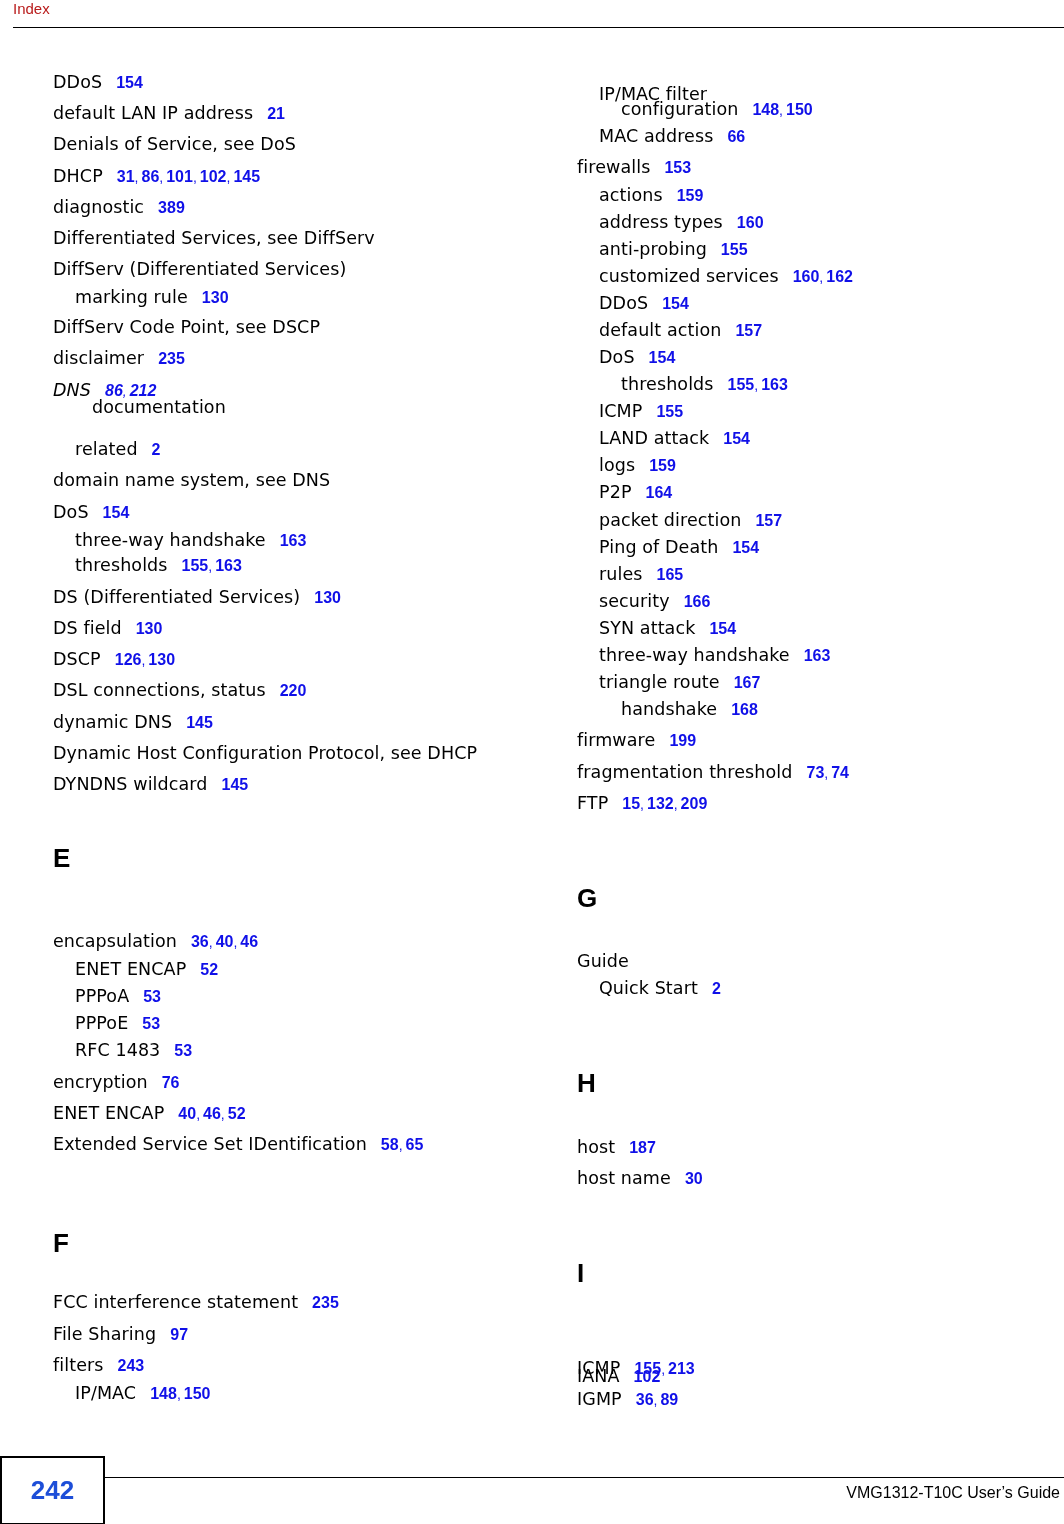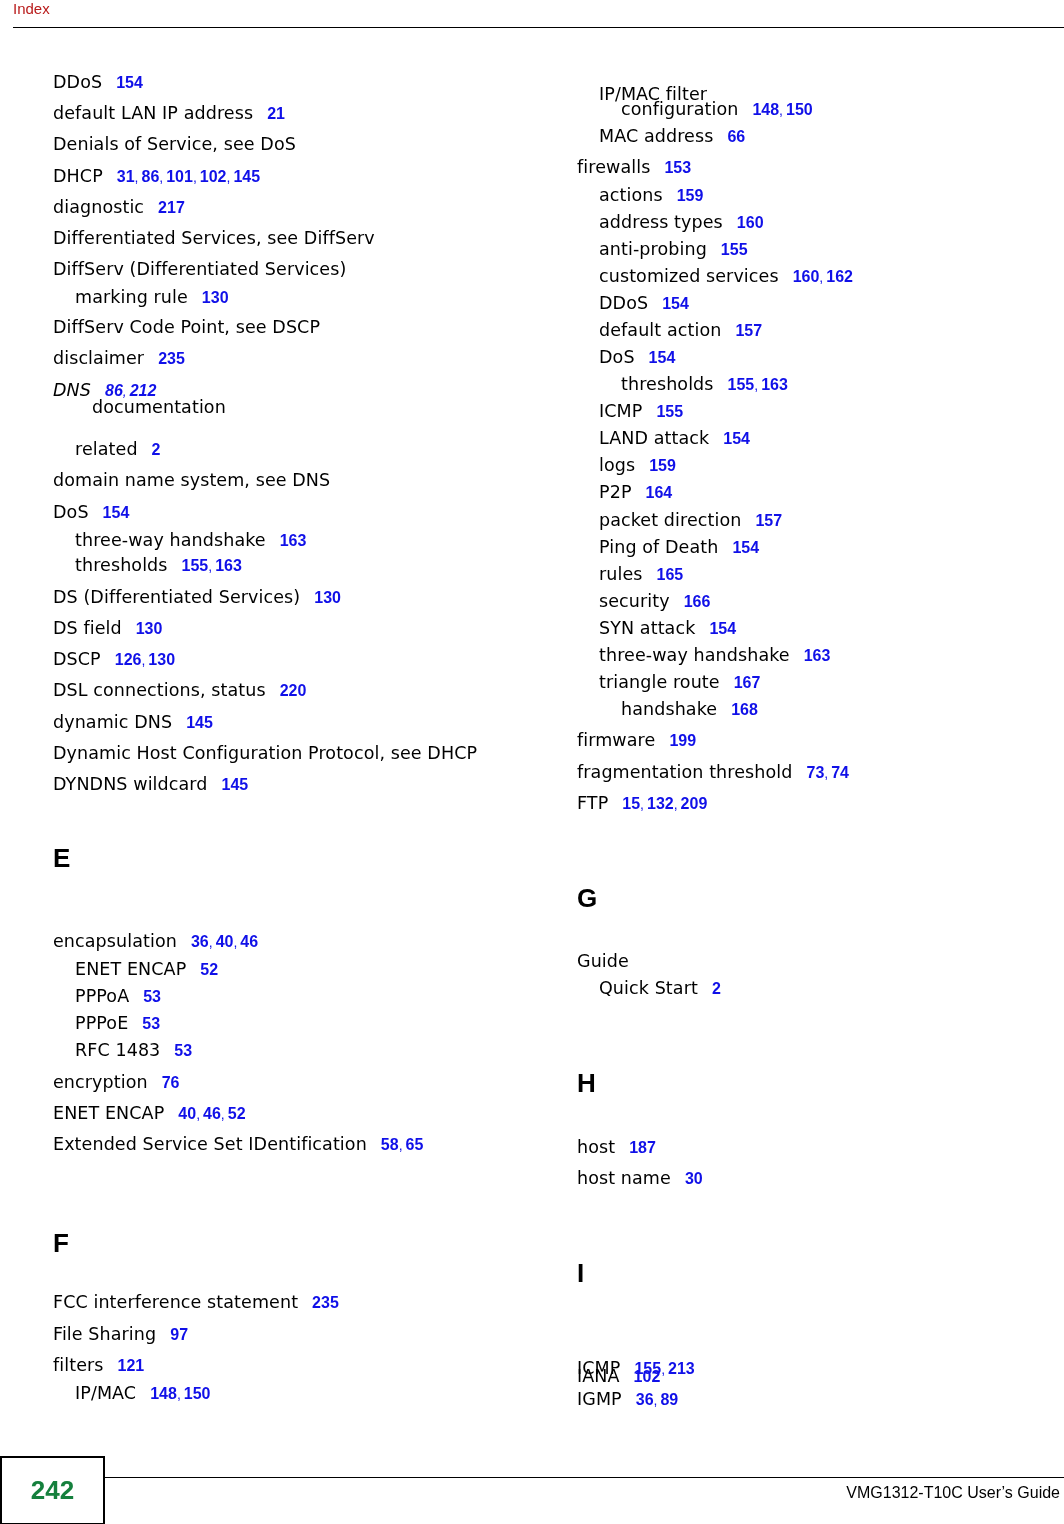--- a/index.html
+++ b/index.html
@@ -7,36 +7,36 @@
     .hdr-title { position: absolute; left: 13px; top: 0px; font-family: "Liberation Sans", sans-serif; font-size: 15px; color: #b91c1c; line-height: 17px; }
     .hdr-rule { position: absolute; left: 13px; top: 27px; width: 1051px; height: 1px; background: #000; }
     .col { position: absolute; top: 0; }
     .entry { position: absolute; white-space: nowrap; font-family: "DejaVu Sans", sans-serif; font-size: 17.5px; color: #000; line-height: 20px; }
     .entry .term { letter-spacing: 0.1px; }
     .entry .pages { font-family: "Liberation Sans", sans-serif; font-weight: bold; color: #1010e8; font-size: 16px; margin-left: 14px; }
     .entry .pages .pg { cursor: pointer; }
     .entry .pages .sep { font-weight: normal; font-size: 14px; margin-right: 3px; }
     .letter { position: absolute; font-family: "Liberation Sans", sans-serif; font-weight: bold; font-size: 26px; color: #000; line-height: 30px; }
     .footer-box { position: absolute; left: 0; top: 1456px; width: 101px; height: 65px; border: 2px solid #000; box-sizing: content-box; }
-    .footer-num { position: absolute; left: 0; top: 0; width: 101px; height: 65px; line-height: 65px; text-align: center; font-family: "Liberation Sans", sans-serif; font-weight: bold; font-size: 26px; color: #15803d; }
+    .footer-num { position: absolute; left: 0; top: 0; width: 101px; height: 65px; line-height: 65px; text-align: center; font-family: "Liberation Sans", sans-serif; font-weight: bold; font-size: 26px; color: #1d4ed8; }
     .footer-rule { position: absolute; left: 103px; top: 1477px; width: 961px; height: 1px; background: #000; }
     .footer-guide { position: absolute; right: 4px; top: 1483px; font-family: "Liberation Sans", sans-serif; font-size: 16px; color: #000; line-height: 20px; }
   </style>
 </head>
 <body>
 
 <div class="hdr-title">Index</div>
 <div class="hdr-rule"></div>
 
 <div class="col" id="left-col">
     <div class="entry" style="left: 53px; top: 72px;"><span class="term">DDoS</span><span class="pages"><span class="pg">154</span></span></div>
     <div class="entry" style="left: 53px; top: 103px;"><span class="term">default LAN IP address</span><span class="pages"><span class="pg">21</span></span></div>
     <div class="entry" style="left: 53px; top: 134px;"><span class="term">Denials of Service, see DoS</span></div>
     <div class="entry" style="left: 53px; top: 166px;"><span class="term">DHCP</span><span class="pages"><span class="pg">31</span><span class="sep">,</span><span class="pg">86</span><span class="sep">,</span><span class="pg">101</span><span class="sep">,</span><span class="pg">102</span><span class="sep">,</span><span class="pg">145</span></span></div>
-    <div class="entry" style="left: 53px; top: 197px;"><span class="term">diagnostic</span><span class="pages"><span class="pg">217</span></span></div>
+    <div class="entry" style="left: 53px; top: 197px;"><span class="term">diagnostic</span><span class="pages"><span class="pg">389</span></span></div>
     <div class="entry" style="left: 53px; top: 228px;"><span class="term">Differentiated Services, see DiffServ</span></div>
     <div class="entry" style="left: 53px; top: 259px;"><span class="term">DiffServ (Differentiated Services)</span></div>
     <div class="entry" style="left: 75px; top: 287px;"><span class="term">marking rule</span><span class="pages"><span class="pg">130</span></span></div>
     <div class="entry" style="left: 53px; top: 317px;"><span class="term">DiffServ Code Point, see DSCP</span></div>
     <div class="entry" style="left: 53px; top: 348px;"><span class="term">disclaimer</span><span class="pages"><span class="pg">235</span></span></div>
     <div class="entry" style="left: 53px; top: 380px; font-style: italic;"><span class="term">DNS</span><span class="pages"><span class="pg">86</span><span class="sep">,</span><span class="pg">212</span></span></div>
     <div class="entry" style="left: 53px; top: 397px; margin-left: 39px;"><span class="term">documentation</span></div>
     <div class="entry" style="left: 75px; top: 439px;"><span class="term">related</span><span class="pages"><span class="pg">2</span></span></div>
     <div class="entry" style="left: 53px; top: 470px;"><span class="term">domain name system, see DNS</span></div>
     <div class="entry" style="left: 53px; top: 502px;"><span class="term">DoS</span><span class="pages"><span class="pg">154</span></span></div>
@@ -54,21 +54,21 @@
     <div class="entry" style="left: 75px; top: 959px;"><span class="term">ENET ENCAP</span><span class="pages"><span class="pg">52</span></span></div>
     <div class="entry" style="left: 75px; top: 986px;"><span class="term">PPPoA</span><span class="pages"><span class="pg">53</span></span></div>
     <div class="entry" style="left: 75px; top: 1013px;"><span class="term">PPPoE</span><span class="pages"><span class="pg">53</span></span></div>
     <div class="entry" style="left: 75px; top: 1040px;"><span class="term">RFC 1483</span><span class="pages"><span class="pg">53</span></span></div>
     <div class="entry" style="left: 53px; top: 1072px;"><span class="term">encryption</span><span class="pages"><span class="pg">76</span></span></div>
     <div class="entry" style="left: 53px; top: 1103px;"><span class="term">ENET ENCAP</span><span class="pages"><span class="pg">40</span><span class="sep">,</span><span class="pg">46</span><span class="sep">,</span><span class="pg">52</span></span></div>
     <div class="entry" style="left: 53px; top: 1134px;"><span class="term">Extended Service Set IDentification</span><span class="pages"><span class="pg">58</span><span class="sep">,</span><span class="pg">65</span></span></div>
     <div class="letter" style="left: 53px; top: 1228px;">F</div>
     <div class="entry" style="left: 53px; top: 1292px;"><span class="term">FCC interference statement</span><span class="pages"><span class="pg">235</span></span></div>
     <div class="entry" style="left: 53px; top: 1324px;"><span class="term">File Sharing</span><span class="pages"><span class="pg">97</span></span></div>
-    <div class="entry" style="left: 53px; top: 1355px;"><span class="term">filters</span><span class="pages"><span class="pg">121</span></span></div>
+    <div class="entry" style="left: 53px; top: 1355px;"><span class="term">filters</span><span class="pages"><span class="pg">243</span></span></div>
     <div class="entry" style="left: 75px; top: 1383px;"><span class="term">IP/MAC</span><span class="pages"><span class="pg">148</span><span class="sep">,</span><span class="pg">150</span></span></div>
   </div>
 <div class="col" id="right-col">
     <div class="entry" style="left: 599px; top: 72px; margin-top: 12px;"><span class="term">IP/MAC filter</span></div>
     <div class="entry" style="left: 621px; top: 99px;"><span class="term">configuration</span><span class="pages"><span class="pg">148</span><span class="sep">,</span><span class="pg">150</span></span></div>
     <div class="entry" style="left: 599px; top: 126px;"><span class="term">MAC address</span><span class="pages"><span class="pg">66</span></span></div>
     <div class="entry" style="left: 577px; top: 157px;"><span class="term">firewalls</span><span class="pages"><span class="pg">153</span></span></div>
     <div class="entry" style="left: 599px; top: 185px;"><span class="term">actions</span><span class="pages"><span class="pg">159</span></span></div>
     <div class="entry" style="left: 599px; top: 212px;"><span class="term">address types</span><span class="pages"><span class="pg">160</span></span></div>
     <div class="entry" style="left: 599px; top: 239px;"><span class="term">anti-probing</span><span class="pages"><span class="pg">155</span></span></div>

